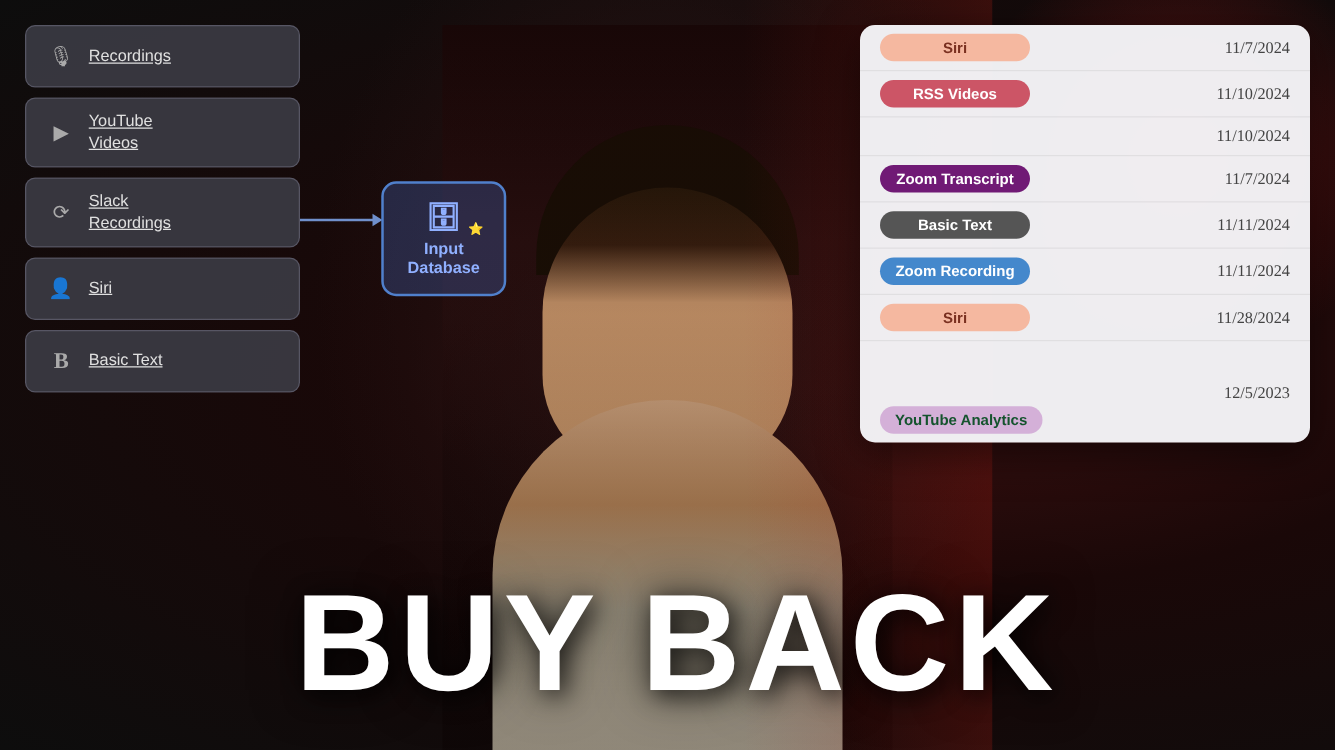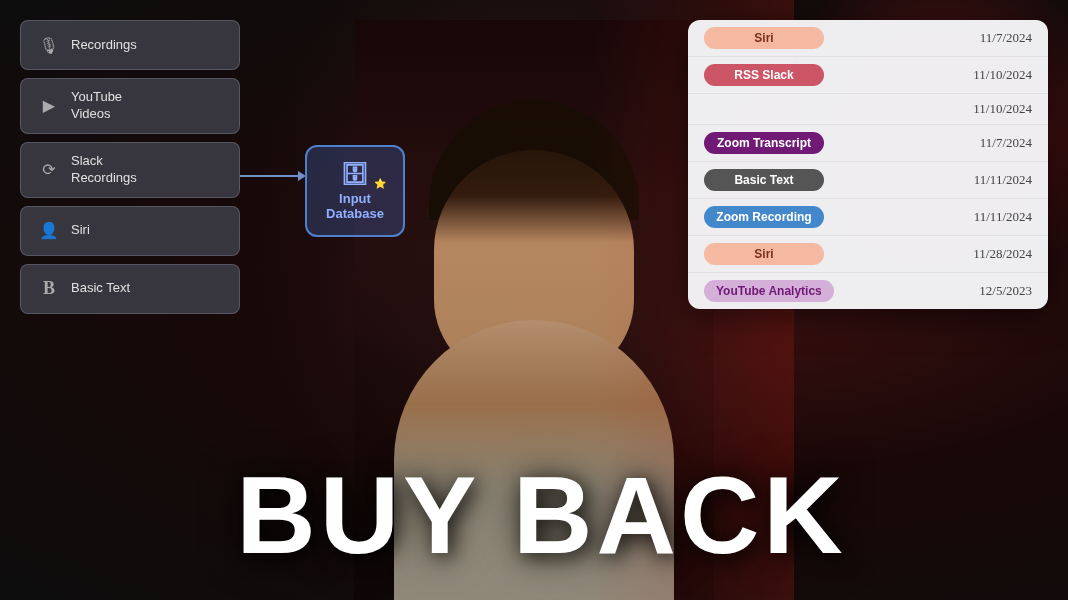--- a/index.html
+++ b/index.html
@@ -138,20 +138,21 @@
       display: flex;
       align-items: center;
       justify-content: center;
       font-size: 16px;
       color: #aaa;
       flex-shrink: 0;
     }
 
     .workflow-node .node-label {
       line-height: 1.3;
+      text-decoration: underline;
     }
 
     
     .arrow-container {
       position: absolute;
       left: 240px;
       top: 175px;
       z-index: 10;
     }
 
@@ -261,21 +262,21 @@
       text-align: center;
       flex-shrink: 0;
     }
 
     .tag-siri { background: #f5b8a0; color: #7a3020; }
     .tag-rss { background: #cc5566; color: #fff; }
     .tag-youtube { background: #e8604a; color: #fff; }
     .tag-zoom { background: #701a75; color: #fff; }
     .tag-basic { background: #555; color: #fff; }
     .tag-slack { background: #4488cc; color: #fff; }
-    .tag-analytics { background: #d4b0d8; color: #701a75; }
+    .tag-analytics { background: #d4b0d8; color: #14532d; margin-top: 45px; }
 
     .table-date {
       font-size: 13px;
       color: #444;
       font-weight: 500;
       margin-left: auto;
       font-family: Liberation Serif, serif;
     }
   </style>
 </head>
@@ -340,21 +341,21 @@
 <div class="big-text">
   <span class="big-text-line">BUY BACK</span>
 </div>
 
 <div class="right-panel">
   <div class="table-row">
     <span class="tag tag-siri">Siri</span>
     <span class="table-date">11/7/2024</span>
   </div>
   <div class="table-row">
-    <span class="tag tag-rss">RSS Slack</span>
+    <span class="tag tag-rss">RSS Videos</span>
     <span class="table-date">11/10/2024</span>
   </div>
   <div class="table-row">
     <span class="table-date">11/10/2024</span>
   </div>
   <div class="table-row">
     <span class="tag tag-zoom">Zoom Transcript</span>
     <span class="table-date">11/7/2024</span>
   </div>
   <div class="table-row">

